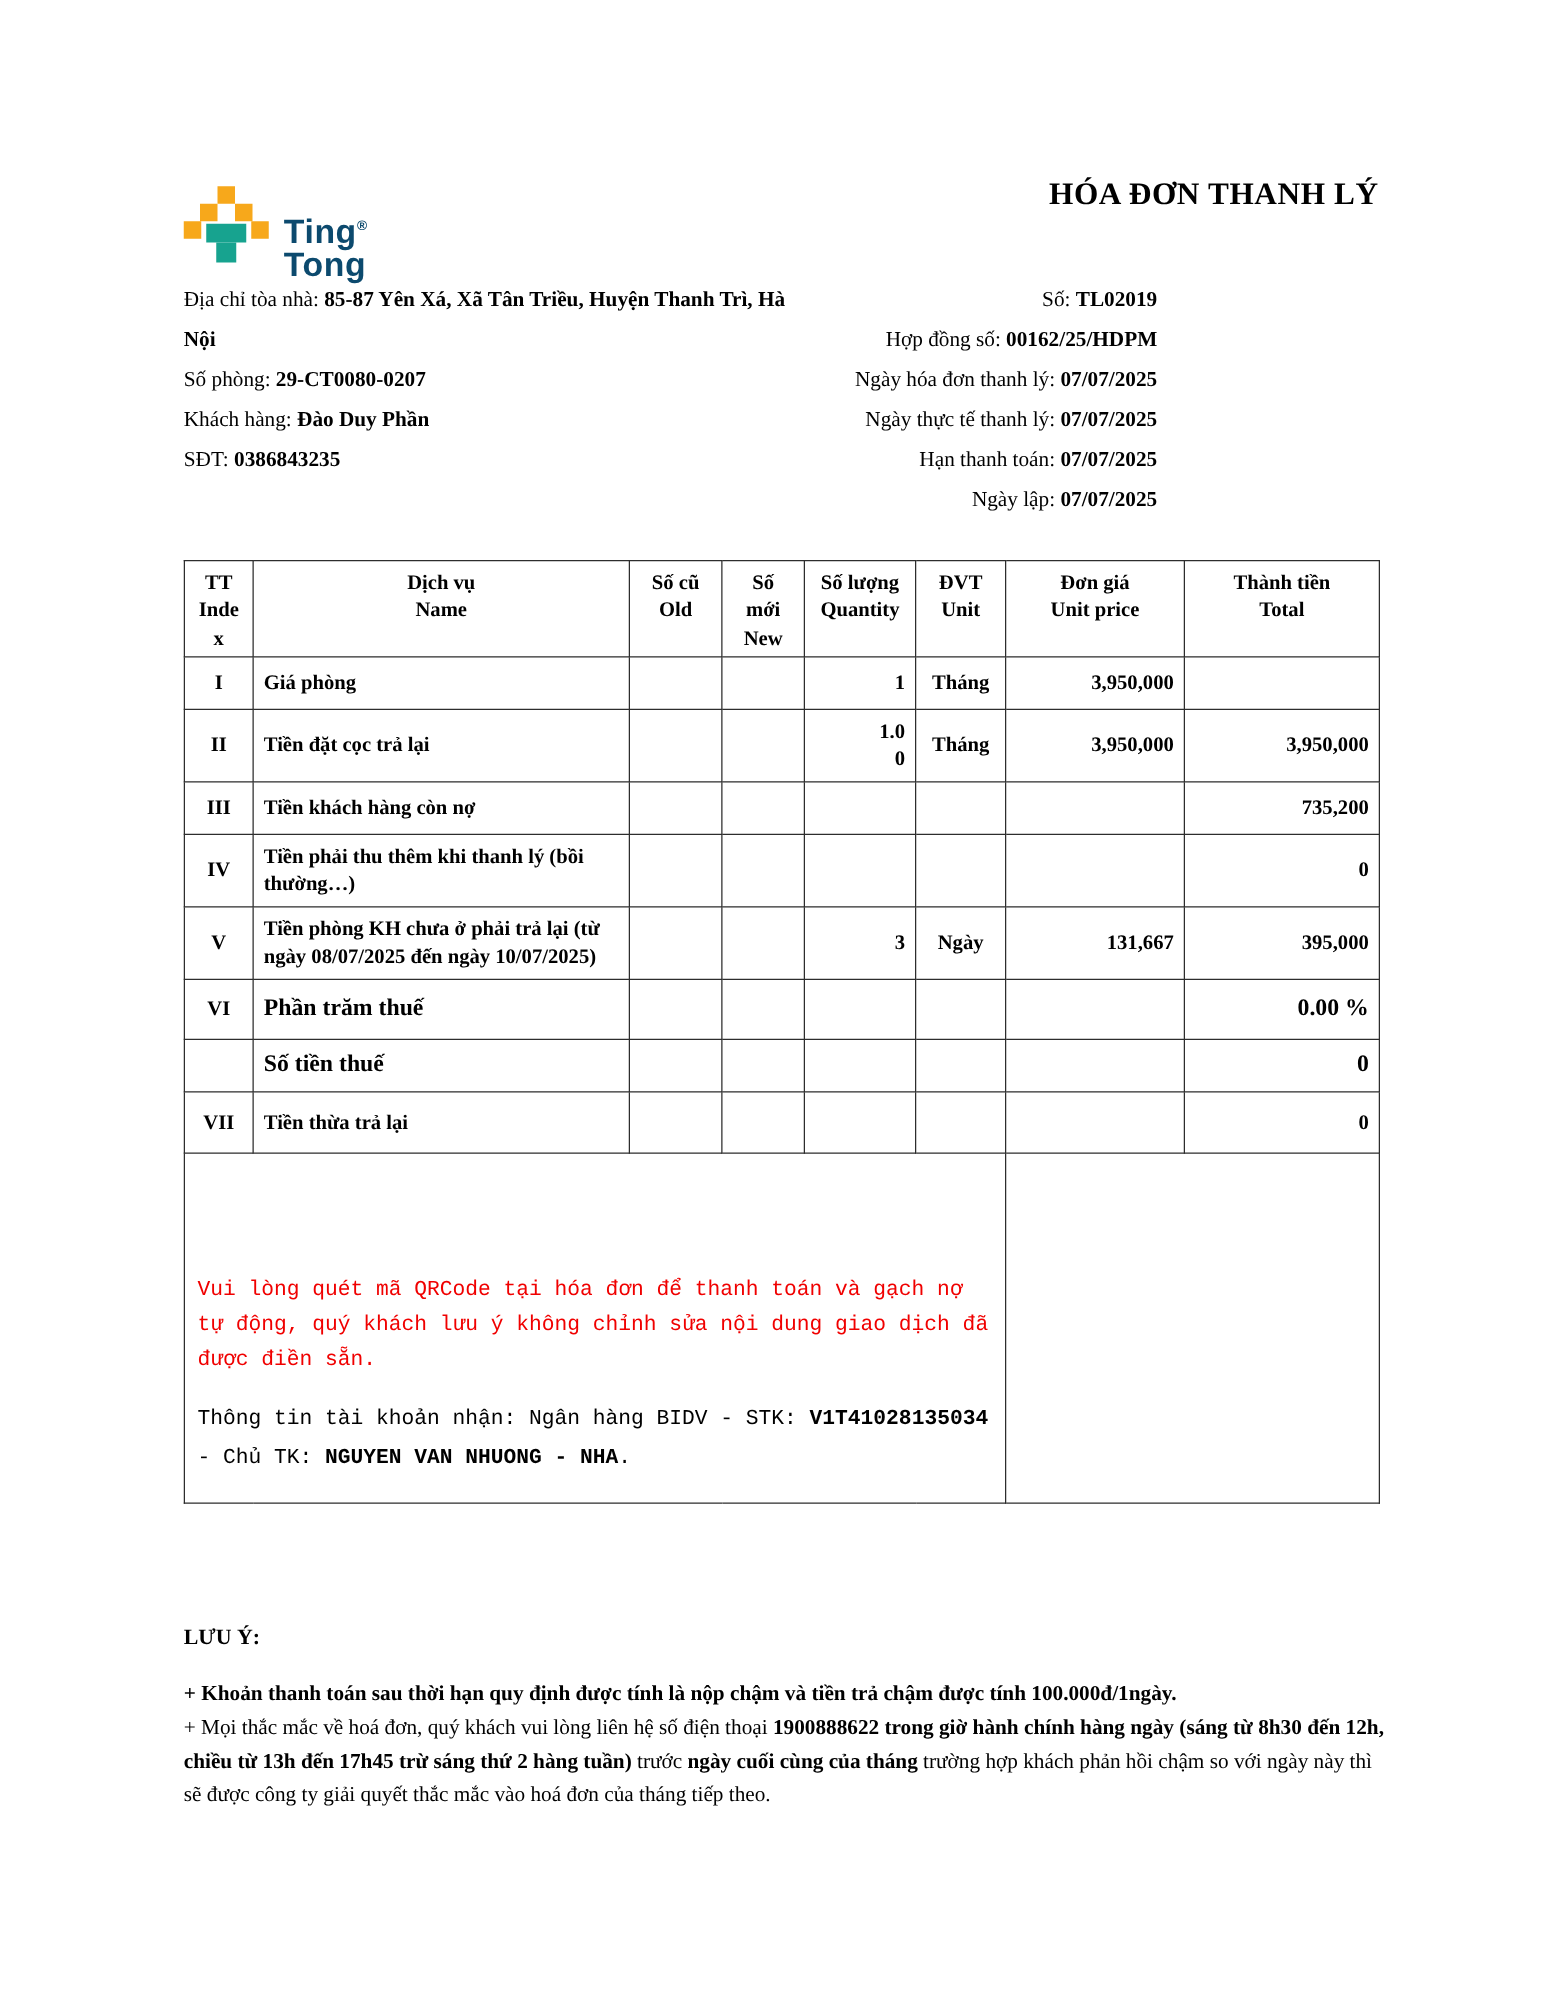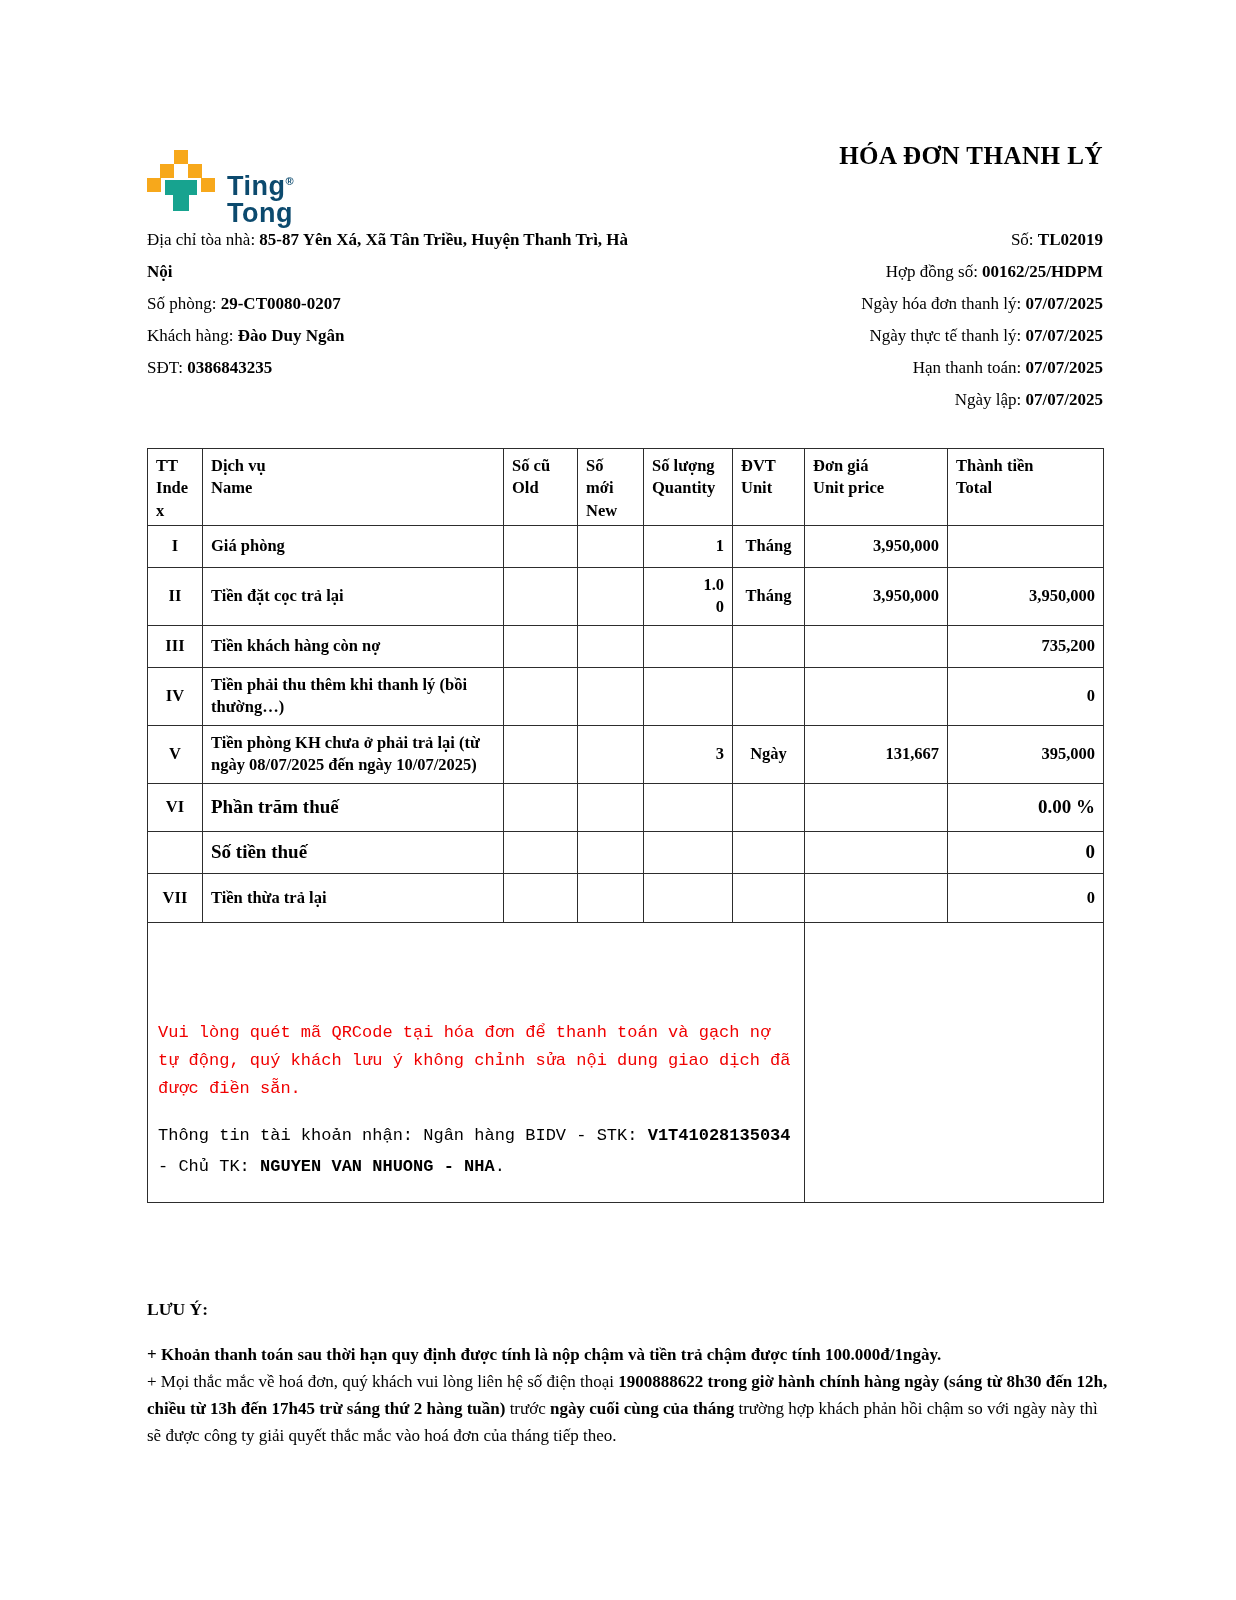--- a/index.html
+++ b/index.html
@@ -14,30 +14,30 @@
 
   
   .logo-wrap { position: absolute; top: 136px; left: 0; display: flex; align-items: center; gap: 12px; }
   .logo-icon { width: 68px; height: 64px; position: relative; }
   .logo-icon .sq { position: absolute; width: 14px; height: 14px; }
   .logo-text { font-family: "Liberation Sans", "DejaVu Sans", sans-serif; font-weight: bold; font-size: 27px; line-height: 27px; letter-spacing: 0.5px; }
   .logo-text sup { font-size: 11px; vertical-align: super; }
   .doc-title { position: absolute; top: 142px; right: 0; font-size: 25px; font-weight: bold; letter-spacing: 0.5px; }
 
   
-  .info { position: absolute; top: 224px; left: 0; width: 956px; display: flex; justify-content: space-between; }
+  .info { position: absolute; top: 224px; left: 0; width: 956px; display: flex; justify-content: flex-start; gap: 32px; }
   .info-left { max-width: 505px; }
   .info-right { text-align: right; }
   .info-line { font-size: 17px; line-height: 32px; }
   .info-line b { font-weight: bold; }
 
   
   .main-table { position: absolute; top: 448px; left: 0; border-collapse: collapse; table-layout: fixed; width: 956px; }
   .main-table th, .main-table td { border: 1.5px solid #2d2d2d; font-size: 16.5px; padding: 3px 8px; vertical-align: middle; }
-  .main-table thead th { font-weight: bold; text-align: left; vertical-align: top; padding-top: 6px; height: 74px; line-height: 1.35; word-break: break-word; }
+  .main-table thead th { font-weight: bold; text-align: center; vertical-align: top; padding-top: 6px; height: 74px; line-height: 1.35; word-break: break-word; }
   .th-index { word-break: break-all; }
   td.c-index { text-align: center; font-weight: bold; }
   td.c-name { text-align: left; font-weight: bold; line-height: 1.35; }
   td.c-qty { text-align: right; font-weight: bold; }
   td.c-unit { text-align: center; font-weight: bold; }
   td.c-price, td.c-total { text-align: right; font-weight: bold; }
   .qty-box { display: inline-block; max-width: 24px; word-break: break-all; text-align: right; line-height: 1.35; }
   tr.row-large td.c-name, tr.row-large td.c-total { font-size: 19px; }
   .words-cell { font-weight: bold; font-style: italic; height: 34px; padding-left: 10px !important; }
   .qr-cell { height: 280px; vertical-align: top !important; padding: 0 !important; font-family: Liberation Mono, monospace; }
@@ -74,21 +74,21 @@
         <div>Tong</div>
       </div>
     </div>
 
     <div class="doc-title">HÓA ĐƠN THANH LÝ</div>
 
     <div class="info">
       <div class="info-left" id="info-left">
           <div class="info-line"><span>Địa chỉ tòa nhà: </span><b>85-87 Yên Xá, Xã Tân Triều, Huyện Thanh Trì, Hà Nội</b></div>
           <div class="info-line"><span>Số phòng: </span><b>29-CT0080-0207</b></div>
-          <div class="info-line"><span>Khách hàng: </span><b>Đào Duy Ngân</b></div>
+          <div class="info-line"><span>Khách hàng: </span><b>Đào Duy Phần</b></div>
           <div class="info-line"><span>SĐT: </span><b>0386843235</b></div>
         </div>
       <div class="info-right" id="info-right">
           <div class="info-line"><span>Số: </span><b>TL02019</b></div>
           <div class="info-line"><span>Hợp đồng số: </span><b>00162/25/HDPM</b></div>
           <div class="info-line"><span>Ngày hóa đơn thanh lý: </span><b>07/07/2025</b></div>
           <div class="info-line"><span>Ngày thực tế thanh lý: </span><b>07/07/2025</b></div>
           <div class="info-line"><span>Hạn thanh toán: </span><b>07/07/2025</b></div>
           <div class="info-line"><span>Ngày lập: </span><b>07/07/2025</b></div>
         </div>

